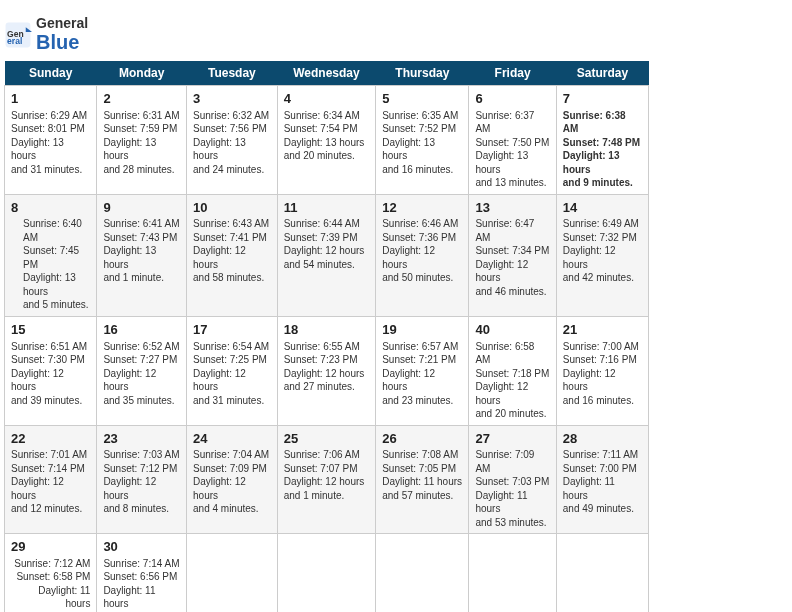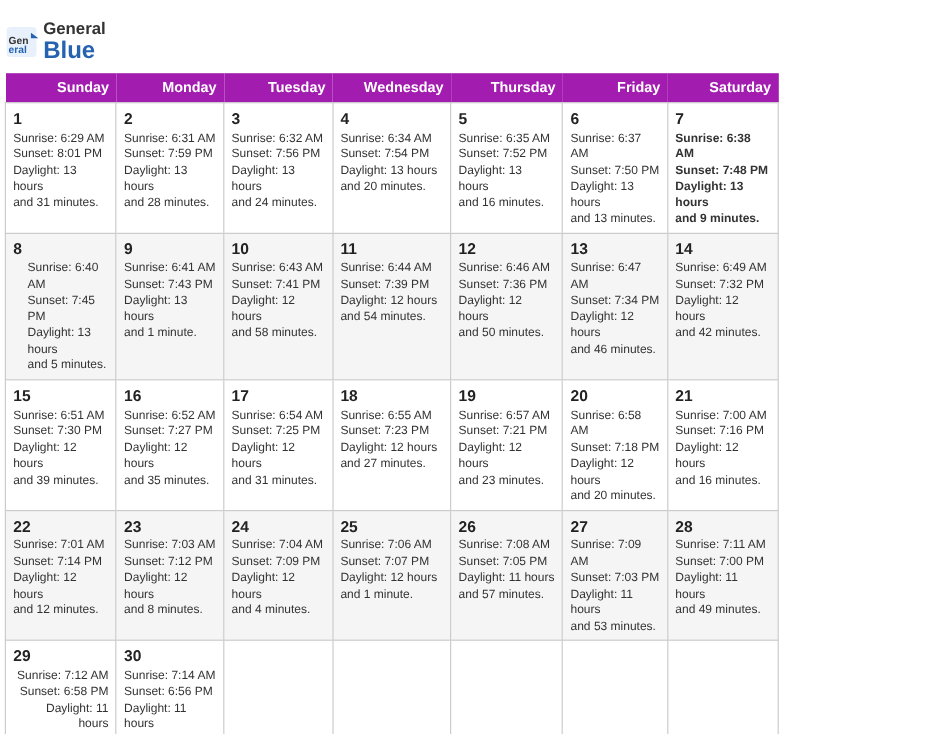--- a/index.html
+++ b/index.html
@@ -42,24 +42,24 @@
       font-size: 14px;
       color: #555;
       text-align: right;
     }
     table {
       width: 100%;
       border-collapse: collapse;
       font-size: 10.5px;
     }
     thead tr th {
-      background-color: #a21caf;
+      background-color: #0c4a6e;
       color: #fff;
       padding: 5px 6px;
-      text-align: right;
+      text-align: center;
       font-size: 12px;
       font-weight: bold;
     }
     tbody tr td {
       border: 1px solid #ccc;
       vertical-align: top;
       padding: 4px 6px;
       width: 113px;
       min-height: 70px;
       color: #222;
@@ -253,21 +253,21 @@
 and 27 minutes.</div>
           </td>
           <td>
             <span class="day-num">19</span>
             <div class="day-info" style="white-space: pre-line;">Sunrise: 6:57 AM
 Sunset: 7:21 PM
 Daylight: 12 hours
 and 23 minutes.</div>
           </td>
           <td>
-            <span class="day-num">20</span>
+            <span class="day-num">40</span>
             <div class="day-info" style="white-space: pre-line;">Sunrise: 6:58 AM
 Sunset: 7:18 PM
 Daylight: 12 hours
 and 20 minutes.</div>
           </td>
           <td>
             <span class="day-num">21</span>
             <div class="day-info" style="white-space: pre-line;">Sunrise: 7:00 AM
 Sunset: 7:16 PM
 Daylight: 12 hours

